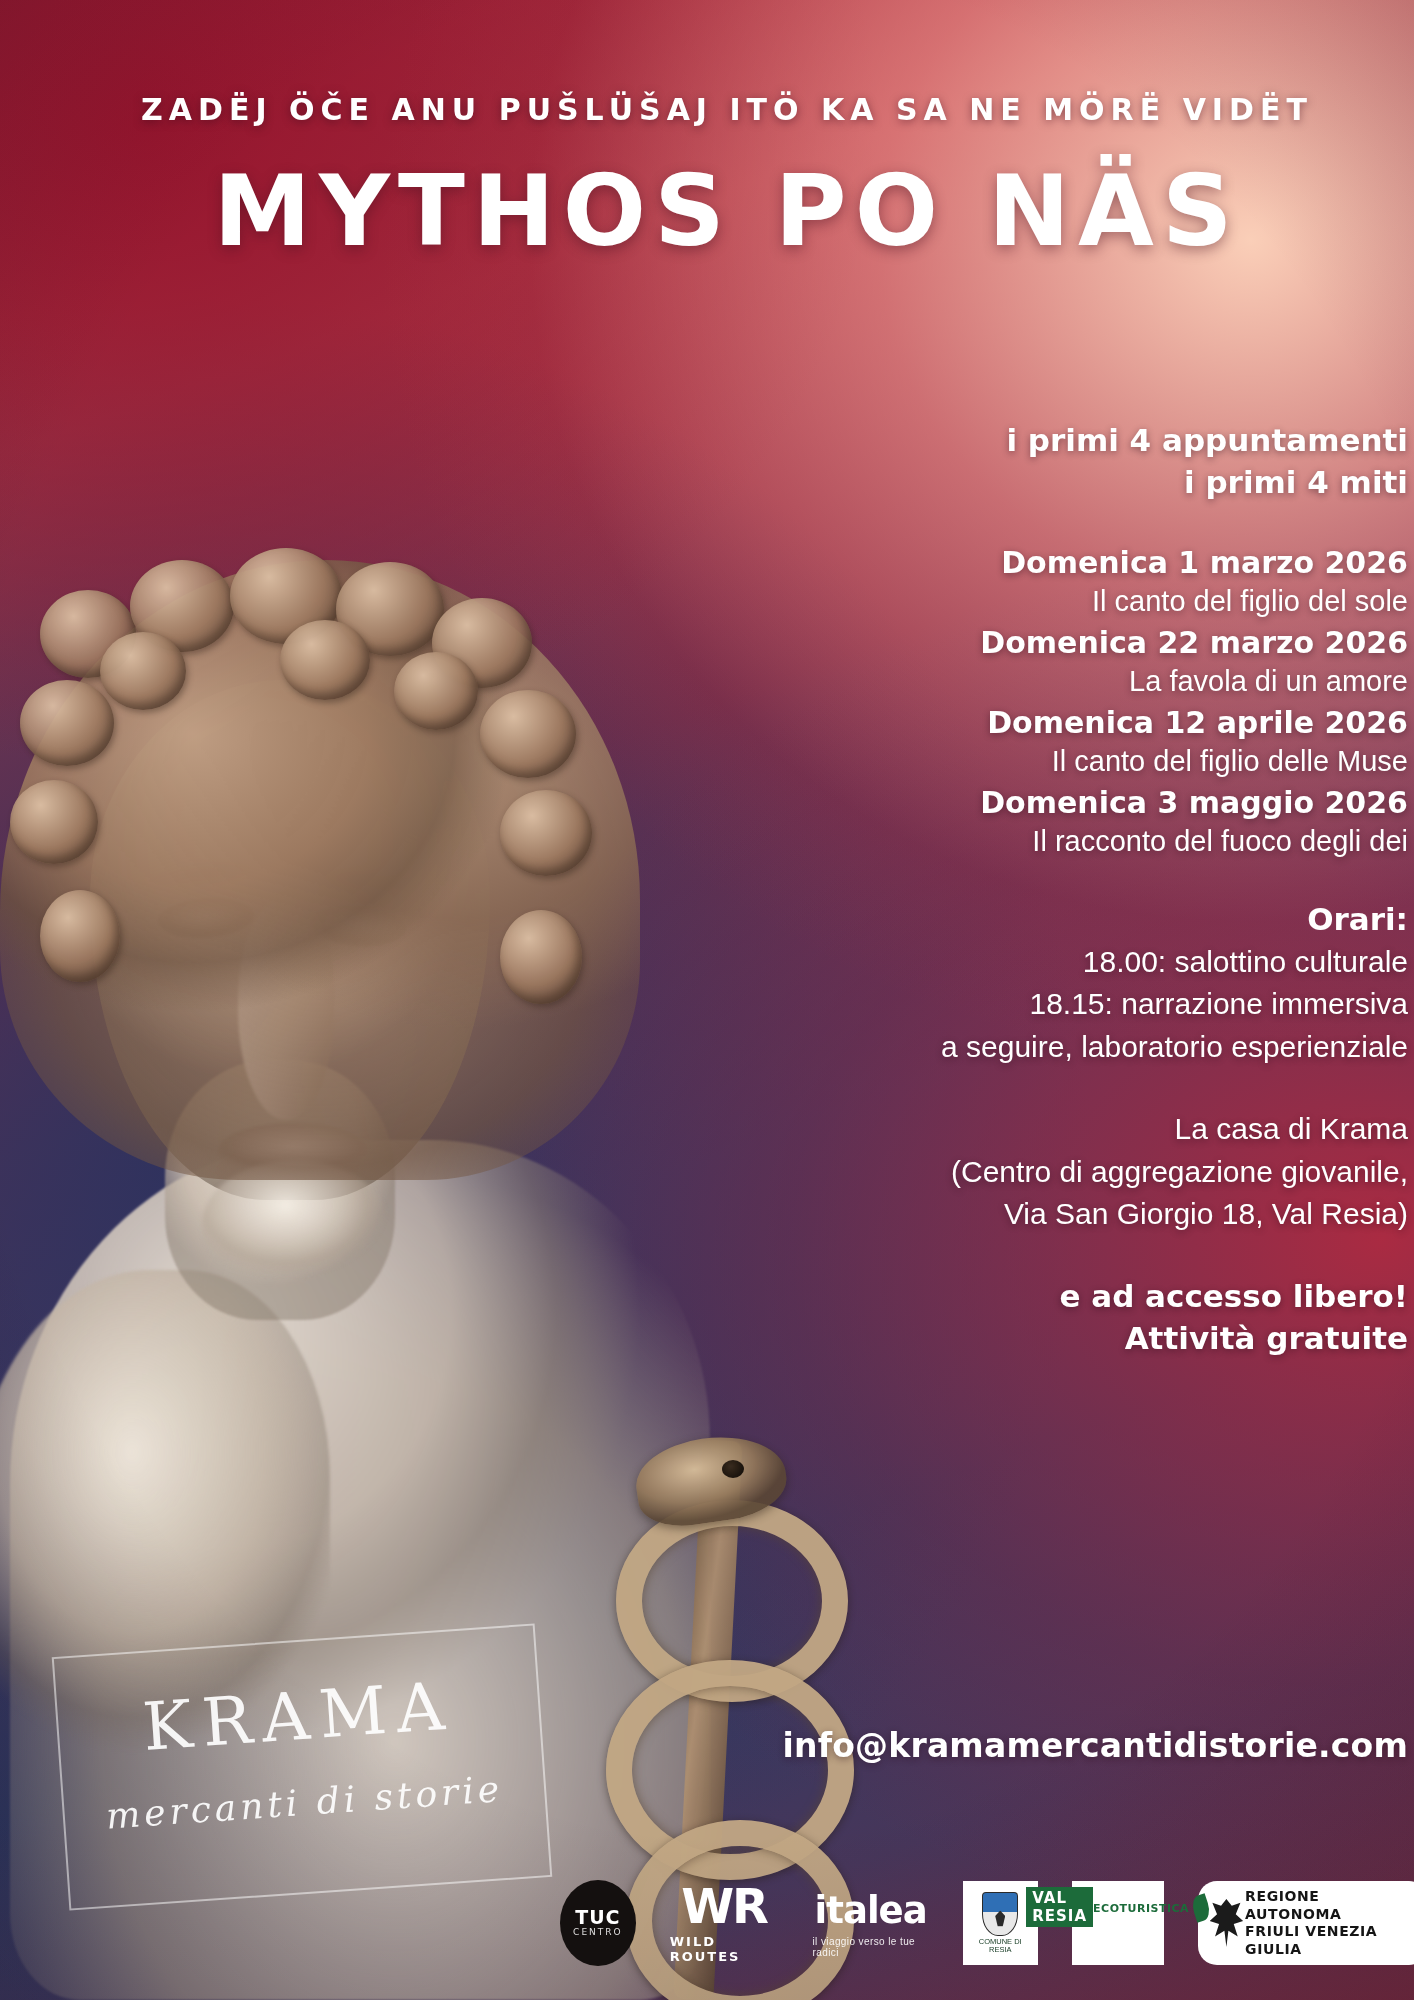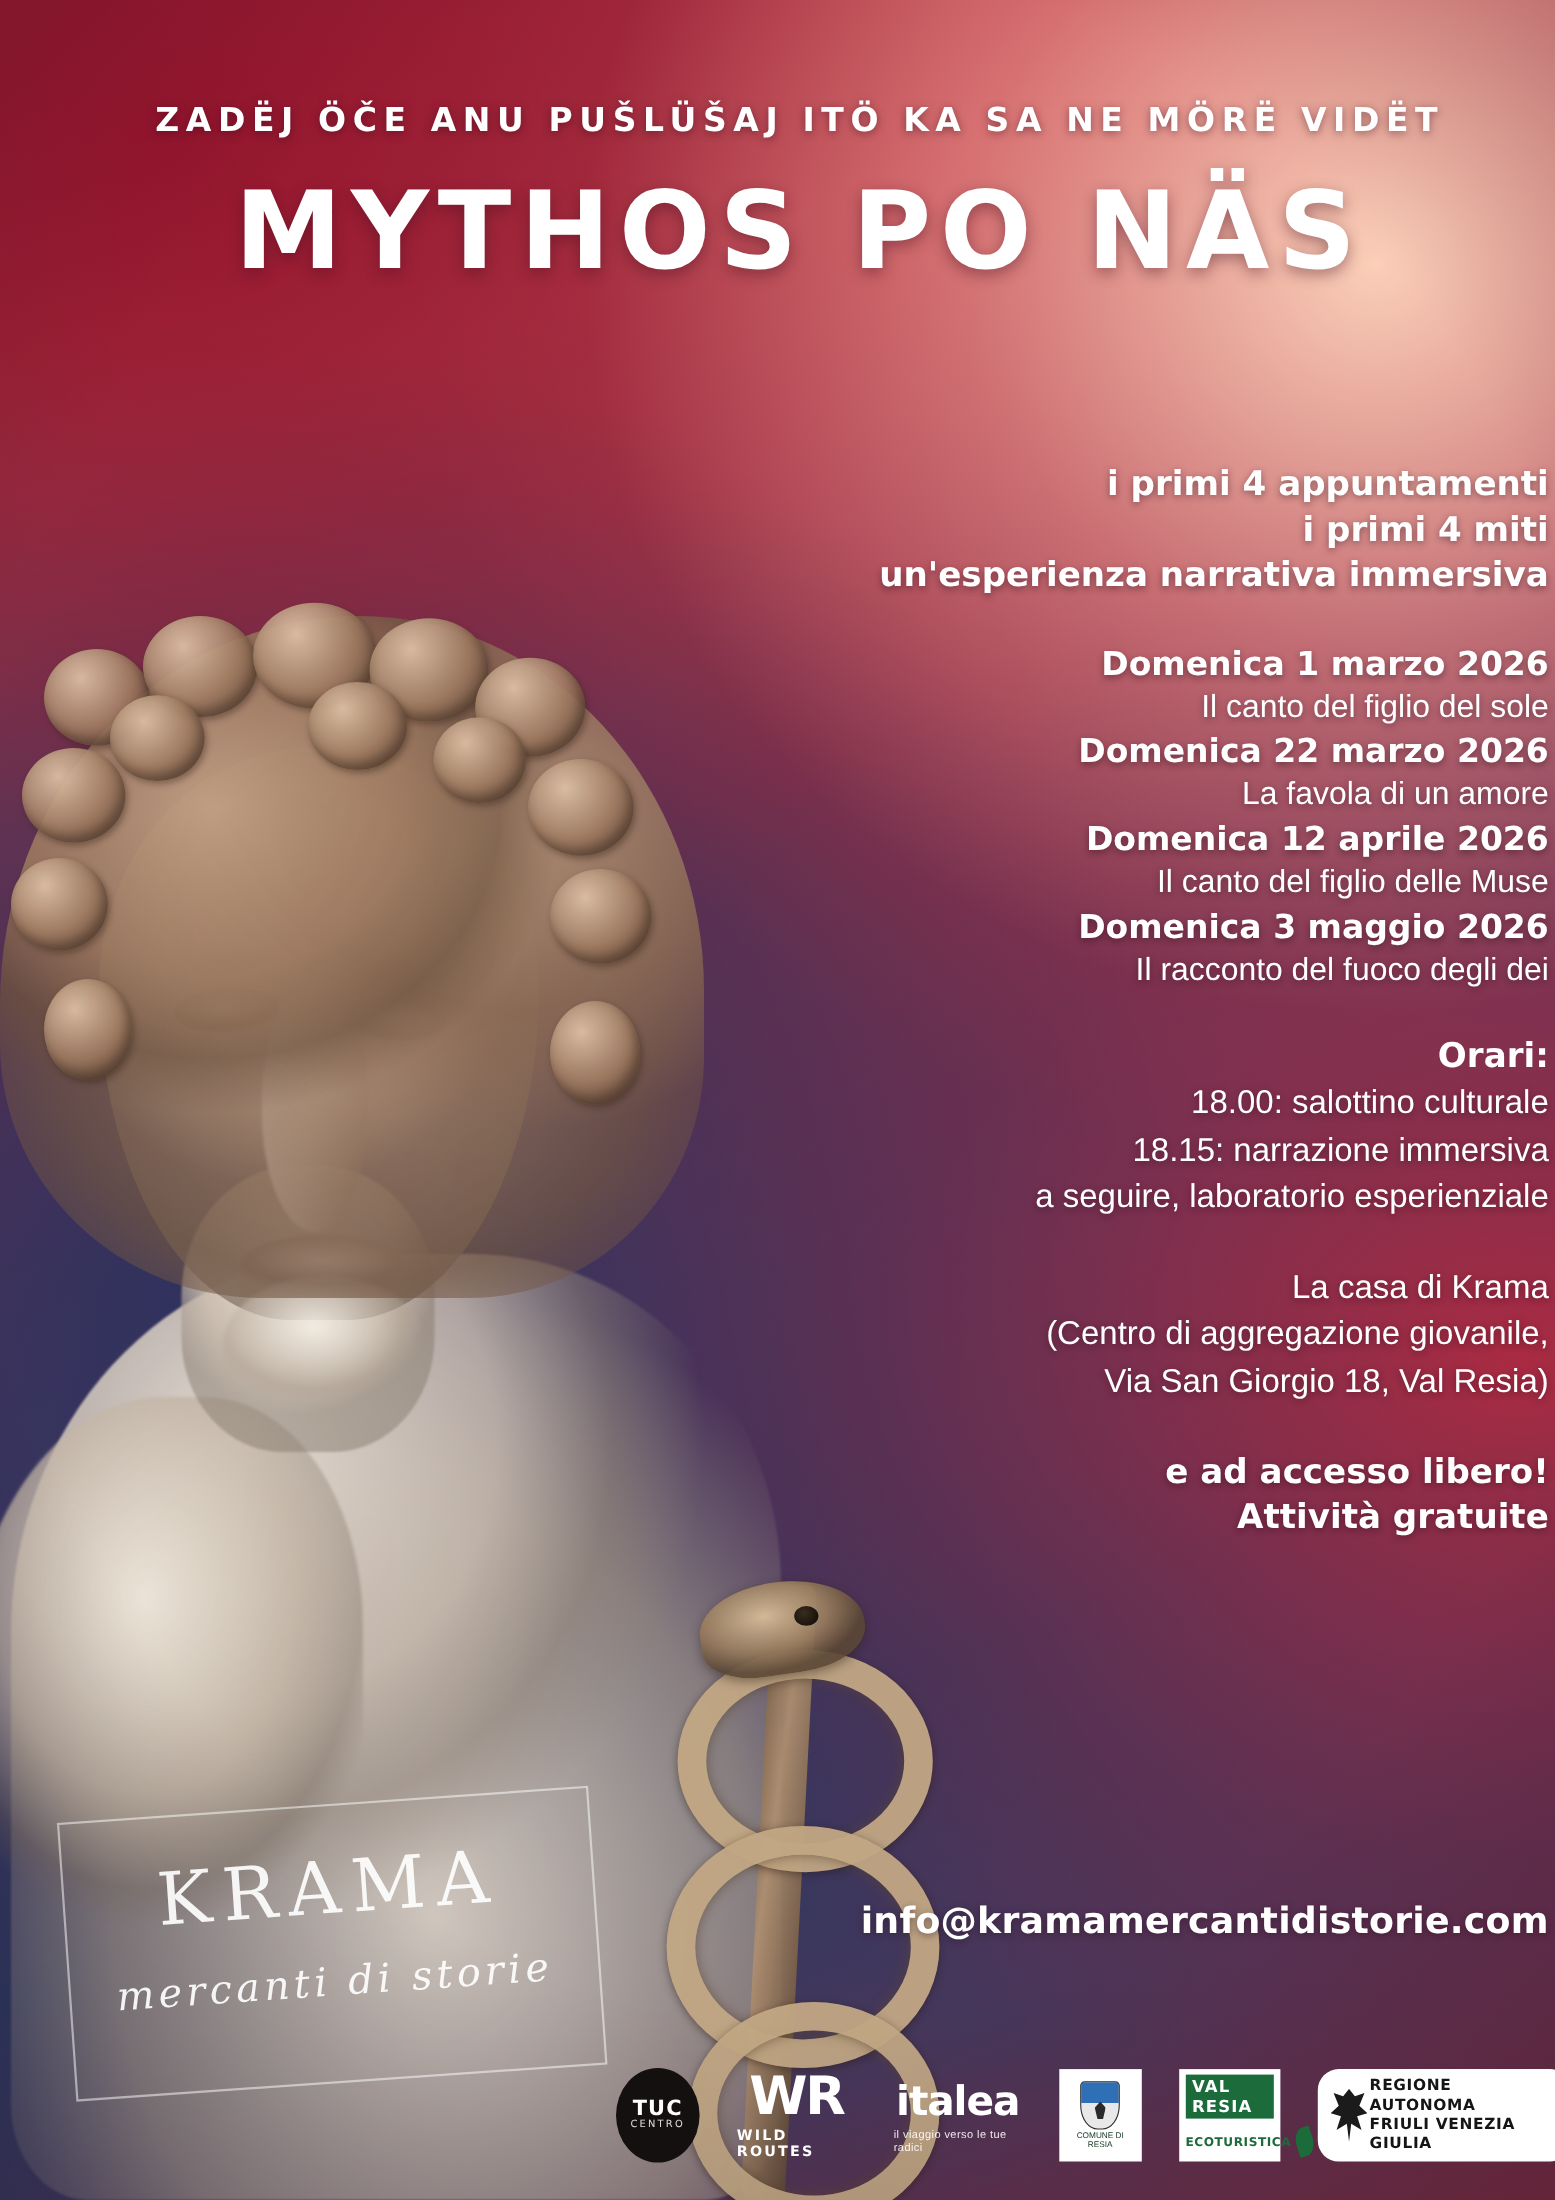--- a/index.html
+++ b/index.html
@@ -413,21 +413,21 @@
     transform: translate(-50%, -10%);
     width: 10px; height: 16px;
     background: #2a2a2a;
     clip-path: polygon(50% 0, 100% 35%, 75% 100%, 25% 100%, 0 35%);
   }
   .comune-txt { font-size: 7.5px; margin-top: 2px; color: #143a22; font-family: "Liberation Sans", sans-serif; }
 
   .logo-val {
     width: 92px; height: 84px;
     background: #ffffff;
-    flex-direction: column;
+    flex-direction: row;
     align-items: flex-start;
     padding: 6px 6px;
     box-sizing: border-box;
   }
   .val-top {
     display: flex; align-items: center; gap: 4px;
     background: #1c6b3a; color: #fff;
     font-family: "DejaVu Sans", sans-serif;
     font-weight: 700; font-size: 15px;
     padding: 2px 6px;
@@ -527,21 +527,20 @@
   <div class="bg-vignette"></div>
 
   <div class="kicker">ZADËJ ÖČE ANU PUŠLÜŠAJ ITÖ KA SA NE MÖRË VIDËT</div>
   <div class="maintitle">MYTHOS PO NÄS</div>
 
   <div class="right-col">
 
     <div class="blk">
       <div class="bold-line">i primi 4 appuntamenti</div>
       <div class="bold-line">i primi 4 miti</div>
-      <div class="bold-line">un'esperienza narrativa immersiva</div>
     </div>
 
     <div class="blk sched">
       <div class="bold-line">Domenica 1 marzo 2026</div>
       <div class="light-line">Il canto del figlio del sole</div>
       <div class="bold-line">Domenica 22 marzo 2026</div>
       <div class="light-line">La favola di un amore</div>
       <div class="bold-line">Domenica 12 aprile 2026</div>
       <div class="light-line">Il canto del figlio delle Muse</div>
       <div class="bold-line">Domenica 3 maggio 2026</div>

